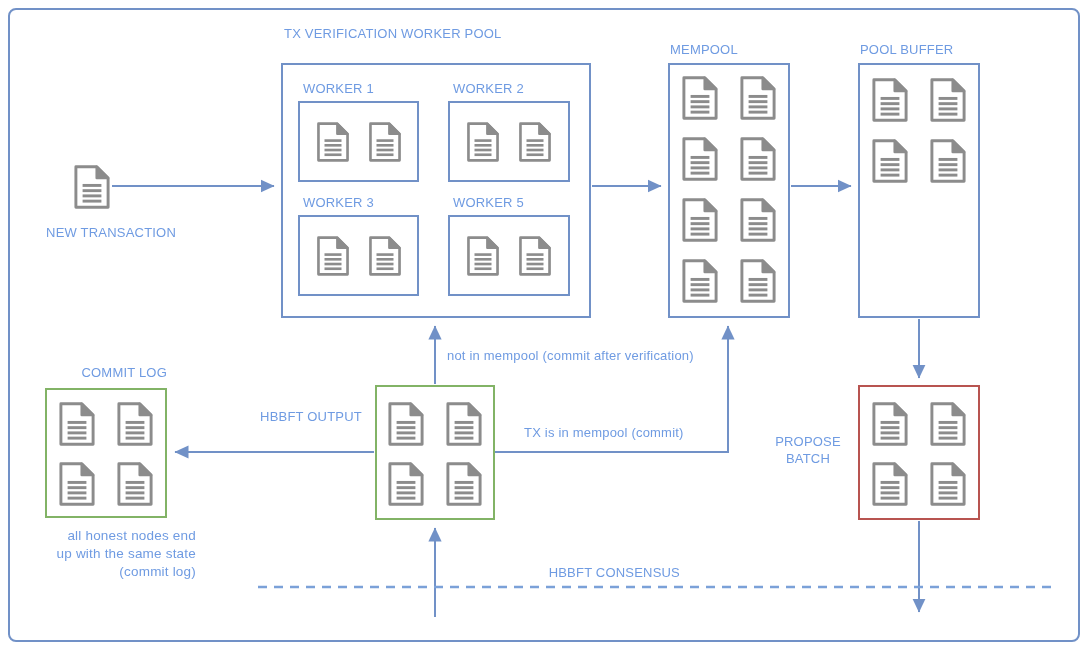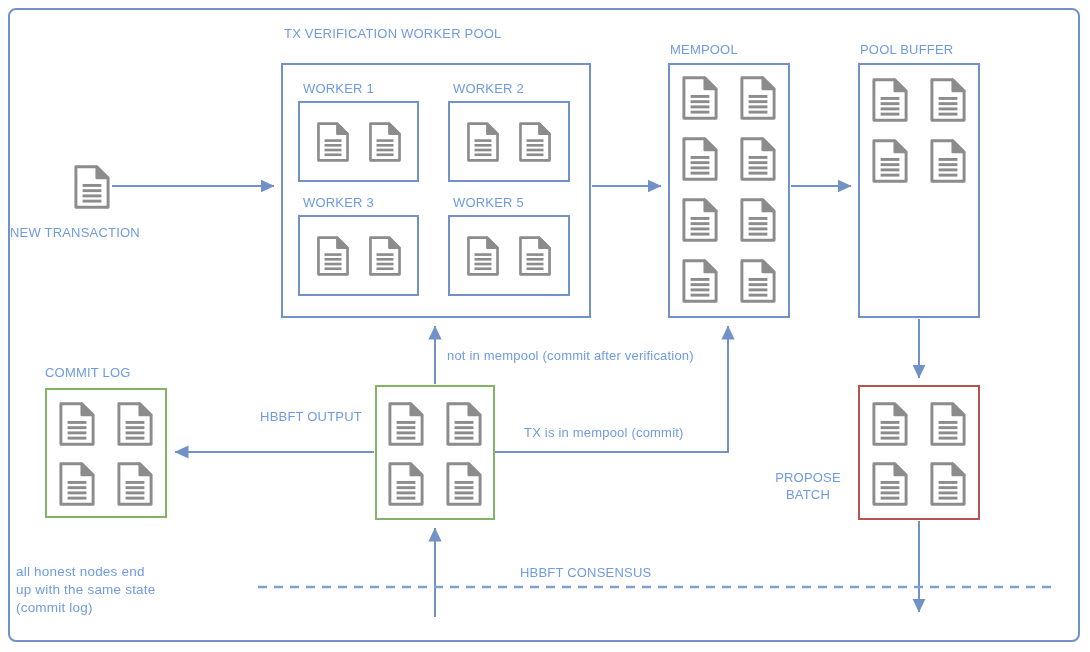--- a/index.html
+++ b/index.html
@@ -14,23 +14,23 @@
   .box{
     position:absolute;box-sizing:border-box;background:#fff;
     border:2px solid var(--blue-line);
   }
   .box.green{border-color:var(--green);}
   .box.red{border-color:var(--red);}
   .lbl{
     position:absolute;color:var(--blue-text);font-size:13px;line-height:15px;
     white-space:nowrap;letter-spacing:.2px;
   }
-  .lbl.center{text-align:left;}
+  .lbl.center{text-align:right;}
   .lbl.right{text-align:center;}
-  .lbl.multi{white-space:normal;margin-top:36px;}
+  .lbl.multi{white-space:normal;}
   .overlay{
     position:absolute;left:0;top:0;width:1090px;height:652px;
     pointer-events:none;
   }
   .edge{stroke:var(--blue-line);stroke-width:2;fill:none;}
   .edge.dashed{stroke:var(--blue-dash);stroke-width:2.5;stroke-dasharray:9 7;}
   .doc{display:block;}
   .docs-flex{display:flex;align-items:center;justify-content:center;gap:18px;}
   .docs-flex .doc{width:34px;height:42px;}
   .docs-grid{

